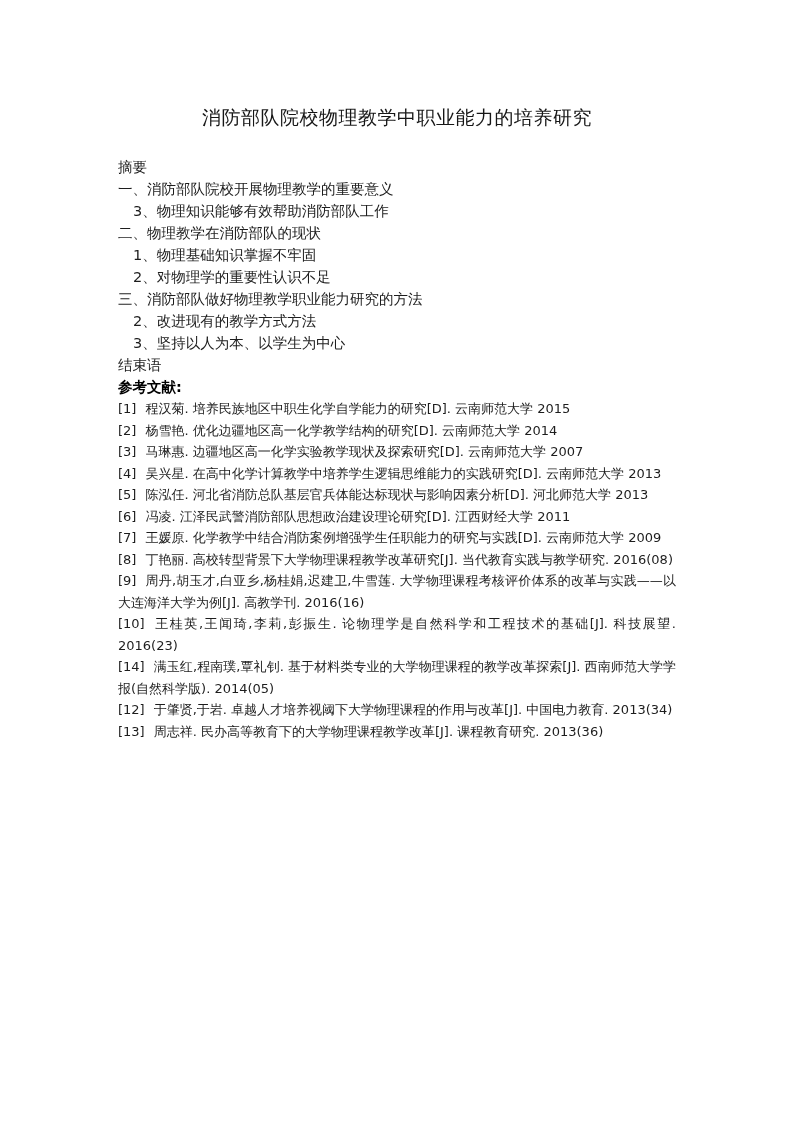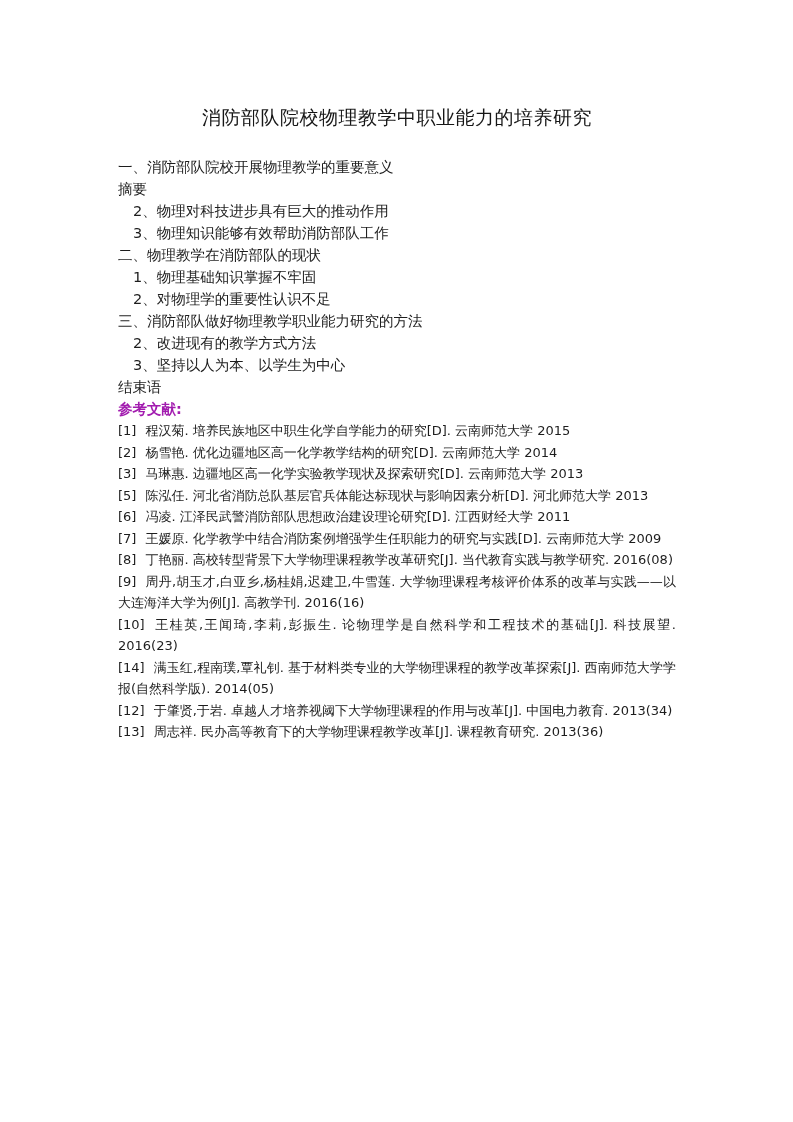--- a/index.html
+++ b/index.html
@@ -35,59 +35,59 @@
     white-space: nowrap;
   }
   .outline p.sub {
     padding-left: 15px;
   }
   .ref-heading {
     margin: 0;
     font-size: 14.5px;
     font-weight: 700;
     line-height: 22px;
-    color: #a21caf;
+    color: #000000;
   }
   .refs p.ref {
     margin: 0;
     font-size: 13px;
     line-height: 21.5px;
     text-align: justify;
   }
   .ref-id {
     margin-right: 9px;
   }
 </style>
 </head>
 <body>
 
 <div class="page">
 
   <h1 class="doc-title">消防部队院校物理教学中职业能力的培养研究</h1>
 
   <div class="outline">
+    <p>摘要</p>
     <p>一、消防部队院校开展物理教学的重要意义</p>
-    <p>摘要</p>
-    <p class="sub">2、物理对科技进步具有巨大的推动作用</p>
     <p class="sub">3、物理知识能够有效帮助消防部队工作</p>
     <p>二、物理教学在消防部队的现状</p>
     <p class="sub">1、物理基础知识掌握不牢固</p>
     <p class="sub">2、对物理学的重要性认识不足</p>
     <p>三、消防部队做好物理教学职业能力研究的方法</p>
     <p class="sub">2、改进现有的教学方式方法</p>
     <p class="sub">3、坚持以人为本、以学生为中心</p>
     <p>结束语</p>
   </div>
 
   <p class="ref-heading">参考文献:</p>
 
   <div class="refs">
     <p class="ref"><span class="ref-id">[1]</span><span>程汉菊. 培养民族地区中职生化学自学能力的研究[D]. 云南师范大学 2015</span></p>
     <p class="ref"><span class="ref-id">[2]</span><span>杨雪艳. 优化边疆地区高一化学教学结构的研究[D]. 云南师范大学 2014</span></p>
-    <p class="ref"><span class="ref-id">[3]</span><span>马琳惠. 边疆地区高一化学实验教学现状及探索研究[D]. 云南师范大学 2013</span></p>
+    <p class="ref"><span class="ref-id">[3]</span><span>马琳惠. 边疆地区高一化学实验教学现状及探索研究[D]. 云南师范大学 2007</span></p>
+    <p class="ref"><span class="ref-id">[4]</span><span>吴兴星. 在高中化学计算教学中培养学生逻辑思维能力的实践研究[D]. 云南师范大学 2013</span></p>
     <p class="ref"><span class="ref-id">[5]</span><span>陈泓任. 河北省消防总队基层官兵体能达标现状与影响因素分析[D]. 河北师范大学 2013</span></p>
     <p class="ref"><span class="ref-id">[6]</span><span>冯凌. 江泽民武警消防部队思想政治建设理论研究[D]. 江西财经大学 2011</span></p>
     <p class="ref"><span class="ref-id">[7]</span><span>王媛原. 化学教学中结合消防案例增强学生任职能力的研究与实践[D]. 云南师范大学 2009</span></p>
     <p class="ref"><span class="ref-id">[8]</span><span>丁艳丽. 高校转型背景下大学物理课程教学改革研究[J]. 当代教育实践与教学研究. 2016(08)</span></p>
     <p class="ref"><span class="ref-id">[9]</span><span>周丹,胡玉才,白亚乡,杨桂娟,迟建卫,牛雪莲. 大学物理课程考核评价体系的改革与实践——以大连海洋大学为例[J]. 高教学刊. 2016(16)</span></p>
     <p class="ref"><span class="ref-id">[10]</span><span>王桂英,王闻琦,李莉,彭振生. 论物理学是自然科学和工程技术的基础[J]. 科技展望. 2016(23)</span></p>
     <p class="ref"><span class="ref-id">[14]</span><span>满玉红,程南璞,覃礼钊. 基于材料类专业的大学物理课程的教学改革探索[J]. 西南师范大学学报(自然科学版). 2014(05)</span></p>
     <p class="ref"><span class="ref-id">[12]</span><span>于肇贤,于岩. 卓越人才培养视阈下大学物理课程的作用与改革[J]. 中国电力教育. 2013(34)</span></p>
     <p class="ref"><span class="ref-id">[13]</span><span>周志祥. 民办高等教育下的大学物理课程教学改革[J]. 课程教育研究. 2013(36)</span></p>
   </div>

